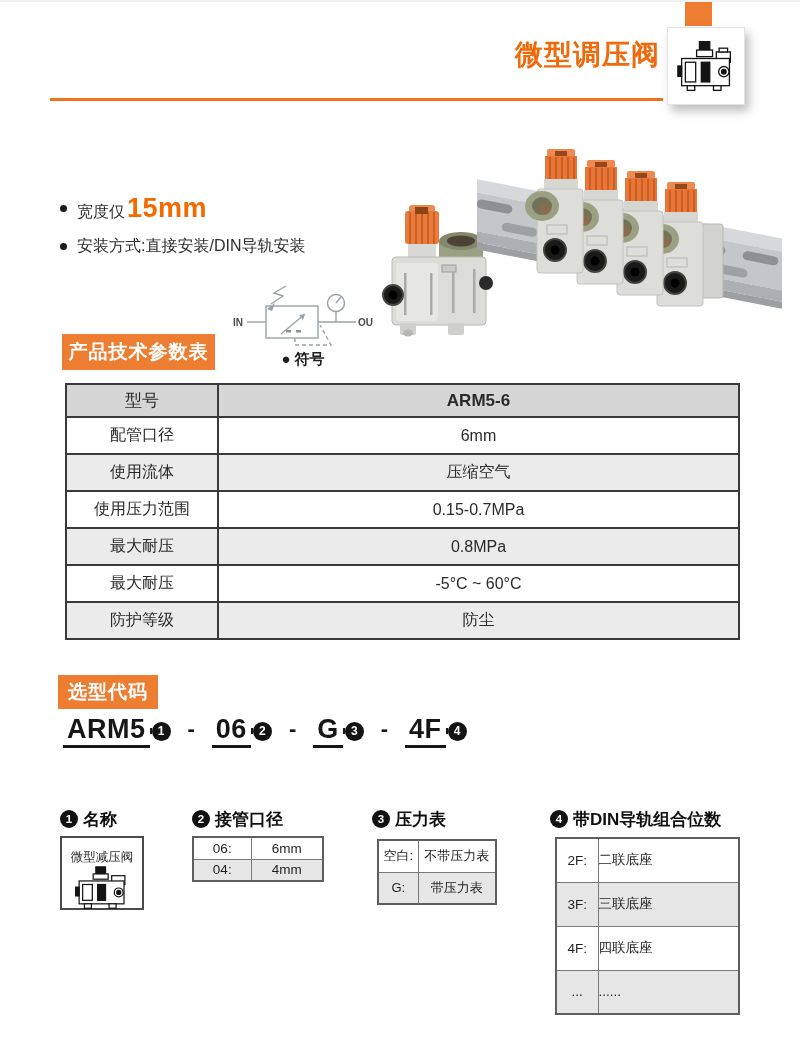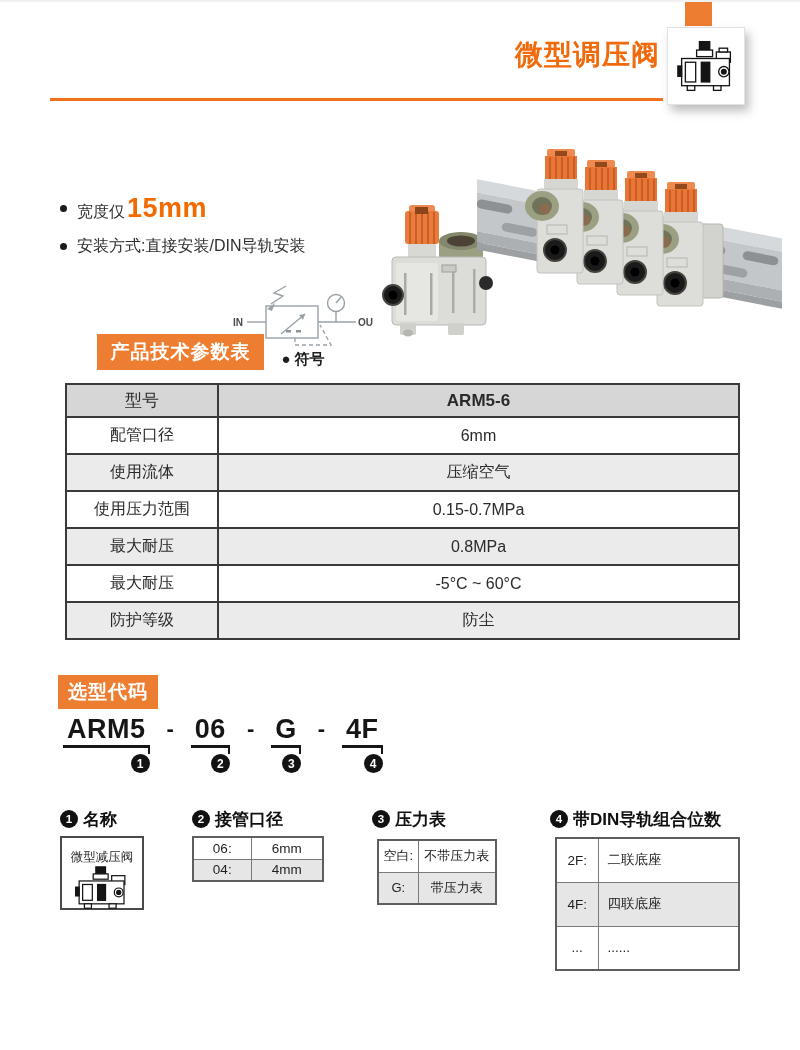--- a/index.html
+++ b/index.html
@@ -27,36 +27,36 @@
   
   .photo-single { position:absolute; left:380px; top:197px; }
   .photo-manifold { position:absolute; left:477px; top:131px; }
   .symbol-svg { position:absolute; left:233px; top:282px; }
   .symbol-caption { position:absolute; left:233px; top:348px; width:140px; text-align:center;
                     font-size:15px; font-weight:bold; color:#1d1d1d; }
 
   
   .section-label { position:absolute; background:#ED7D31; color:#fff; font-weight:bold; font-size:19px;
                    text-align:center; letter-spacing:1px; }
-  .label-specs { left:62px; top:332px; width:167px; height:36px; line-height:36px;margin-left:35px; }
+  .label-specs { left:62px; top:332px; width:153px; height:36px; line-height:36px; }
   .label-code  { left:58px; top:673px; width:100px; height:34px; line-height:34px; }
 
   
   .spec-wrap { position:absolute; left:65px; top:381px; }
   .spec-table { border-collapse:collapse; width:675px; table-layout:fixed; font-size:16px; color:#2a2a2a;
                 border:2px solid #3A3A3A; }
   .spec-table td { border:2px solid #3A3A3A; text-align:center; height:37px; }
   .spec-table tr:first-child td { background:#D6D6D6; height:33px; }
   .spec-table tr:first-child td.val { font-weight:bold; font-size:17px; }
   .spec-table tr:first-child td.lbl { font-weight:500; font-size:17px; }
   .spec-table tr:nth-child(2n+3) { background:#EBEBEB; }
 
   
   .code-row { position:absolute; left:63px; top:712px; display:flex; align-items:flex-start; }
-  .code-seg { display:flex; flex-direction:column; align-items:flex-end; }
+  .code-seg { display:flex; flex-direction:row; align-items:center; }
   .code-text { font-size:27px; font-weight:bold; color:#161616; line-height:30px; padding:0 4px 1px;
                border-bottom:3px solid #161616; letter-spacing:0.5px; }
   .code-stem { width:2px; height:6px; background:#161616; }
   .code-badge { width:19px; height:19px; border-radius:50%; background:#131313; color:#fff; font-size:12px;
                 font-weight:bold; display:flex; align-items:center; justify-content:center; }
   .code-sep { font-size:22px; font-weight:bold; color:#161616; line-height:30px; margin:0 17px; }
 
   
   .options { position:absolute; left:60px; top:806px; width:720px; height:230px; }
   .opt-group { position:absolute; top:0; }
@@ -65,21 +65,21 @@
   .badge { width:18px; height:18px; border-radius:50%; background:#111; color:#fff; font-size:11.5px;
            font-weight:bold; display:flex; align-items:center; justify-content:center; flex:0 0 auto; }
   .name-box { margin-top:6px; width:84px; height:74px; border:2px solid #4A4A4A; text-align:center; background:#fff; }
   .name-box-label { font-size:12.5px; color:#2b2b2b; padding-top:11px; }
   .opt-table { border-collapse:collapse; border:2px solid #5E5E5E; font-size:13.5px; color:#1f1f1f; background:#fff; }
   .opt-table td { border:1px solid #7A7A7A; text-align:center; }
   .opt-table tr:nth-child(even) { background:#E6E6E6; }
   .t2 { margin-top:6px; }  .t2 td { height:22px; } .t2 .c1 { width:58px; } .t2 .c2 { width:72px; }
   .t3 { margin-top:9px; margin-left:5px; } .t3 td { height:32px; font-size:13px; } .t3 .c1 { width:40px; } .t3 .c2 { width:78px; }
   .t4 { margin-top:7px; margin-left:5px; } .t4 td { height:44px; } .t4 .c1 { width:42px; }
-  .t4 .c2 { width:141px; text-align:left; padding-left:9px; }
+  .t4 .c2 { width:141px; text-align:left; padding-left:0; }
 </style>
 </head>
 <body>
 
 <div class="page">
 
   <div class="header-tab"></div>
   <div class="header-text">
     <div class="page-title">微型调压阀</div>
   </div>
@@ -375,20 +375,24 @@
         <span class="badge">4</span>
         <span>带DIN导轨组合位数</span>
       </div>
       <table class="opt-table t4">
         <tbody>
           <tr>
             <td class="c1">2F:</td>
             <td class="c2">二联底座</td>
           </tr>
           <tr>
+            <td class="c1">3F:</td>
+            <td class="c2">三联底座</td>
+          </tr>
+          <tr>
             <td class="c1">4F:</td>
             <td class="c2">四联底座</td>
           </tr>
           <tr>
             <td class="c1">...</td>
             <td class="c2">......</td>
           </tr>
         </tbody>
       </table>
     </div>

